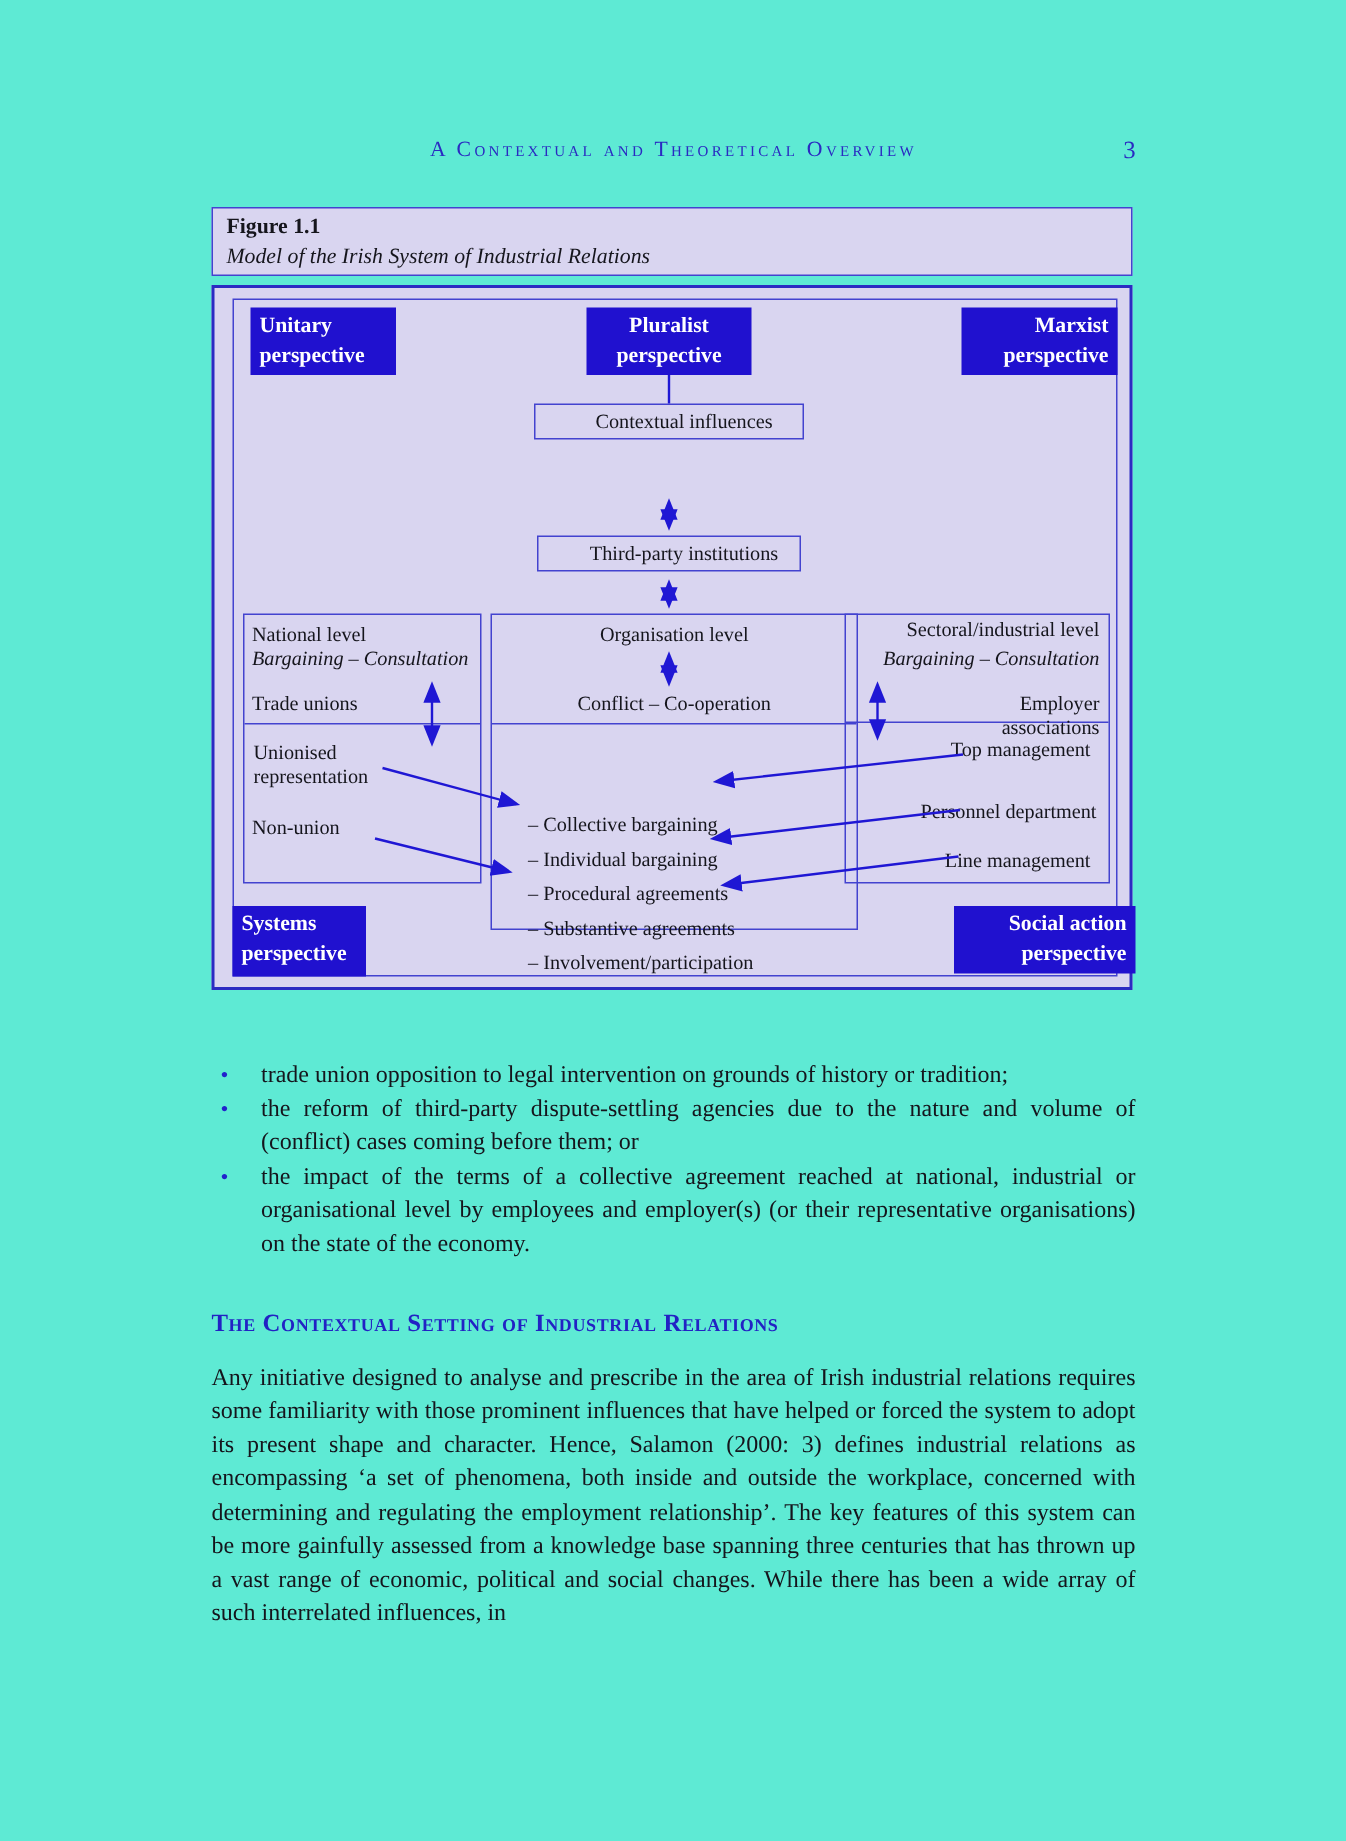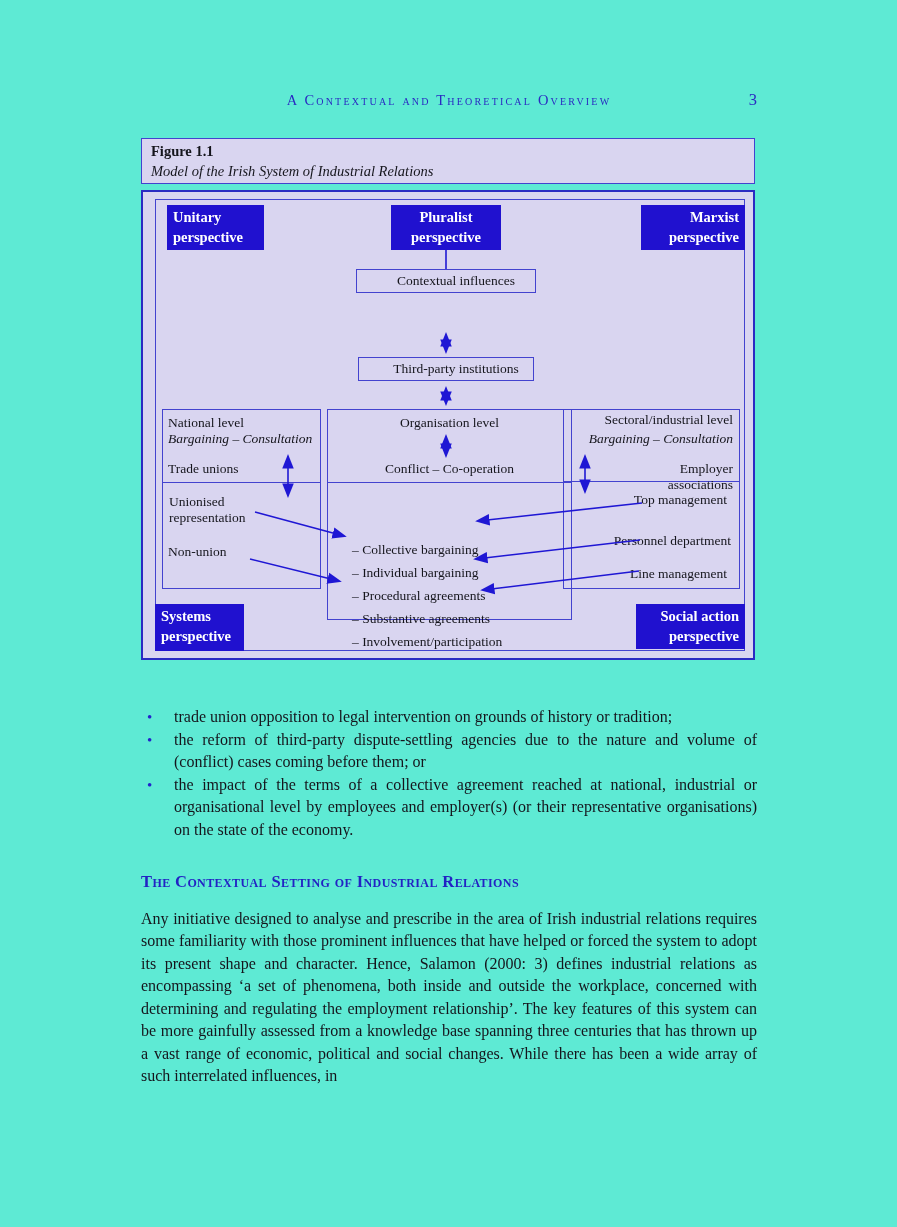--- a/index.html
+++ b/index.html
@@ -65,21 +65,21 @@
     <div class="innerframe"></div>
 
     <div class="bluebox" style="left:24px;top:13px;width:97px;height:45px;text-align:left;">Unitary
 perspective</div>
     <div class="bluebox" style="left:248px;top:13px;width:110px;height:45px;text-align:center;">Pluralist
 perspective</div>
     <div class="bluebox" style="left:498px;top:13px;width:104px;height:45px;text-align:right;">Marxist
 perspective</div>
     <div class="bluebox" style="left:12px;top:412px;width:89px;height:47px;text-align:left;">Systems
 perspective</div>
-    <div class="bluebox" style="left:493px;top:412px;width:109px;height:45px;text-align:right;">Social action
+    <div class="bluebox" style="left:493px;top:412px;width:121px;height:45px;text-align:right;">Social action
 perspective</div>
 
     <div class="obox" style="left:213px;top:77px;width:180px;height:24px;line-height:21px;">Contextual influences</div>
 
 
     <div class="obox" style="left:215px;top:165px;width:176px;height:24px;line-height:21px;">Third-party institutions</div>
 
     <div class="col" style="left:19px;top:217px;width:159px;height:180px;">
       <div class="divider" style="top:72px;"></div>
       <div class="t" style="left:5px;top:5px;">National level</div>

